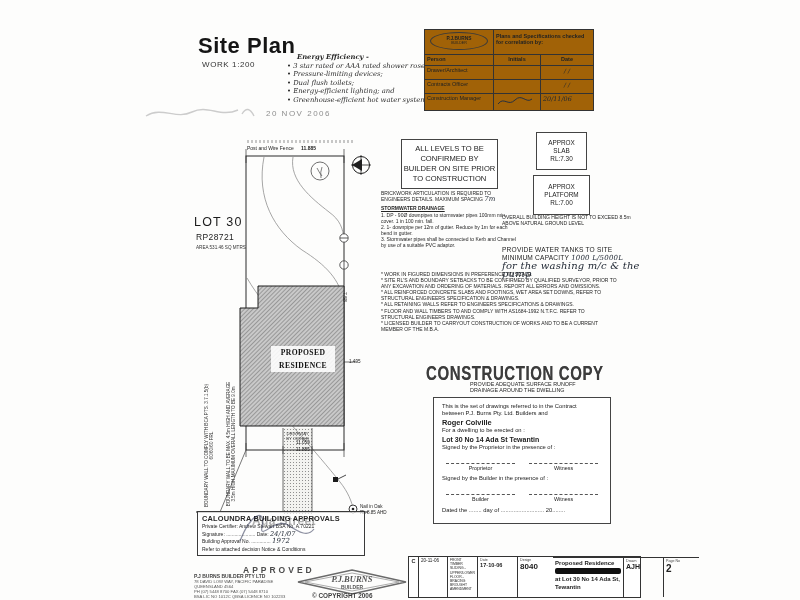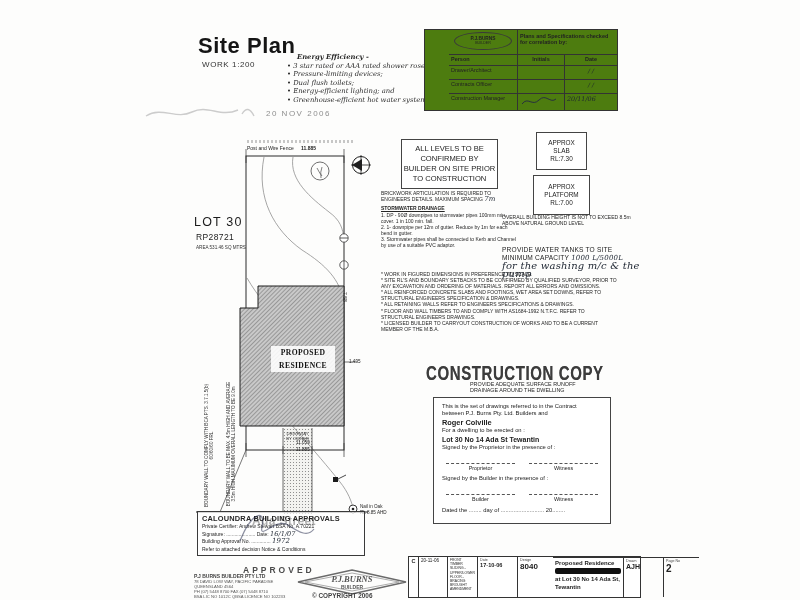--- a/index.html
+++ b/index.html
@@ -10,21 +10,21 @@
   .c{text-align:center;}
   .hand{font-family:"DejaVu Serif",serif;font-style:italic;color:#1c2430;}
   
   .title{left:198px;top:33px;font-size:22px;font-weight:bold;letter-spacing:.5px;color:#151515;}
   .scale{left:202px;top:60px;font-size:8px;letter-spacing:.6px;color:#333;}
   .energy{left:287px;top:53px;width:180px;font-size:6.8px;line-height:8.6px;
           font-family:"DejaVu Serif",serif;font-style:italic;color:#2a2a2a;}
   .energy .hd{margin-left:10px;}
   .datestamp{left:266px;top:109px;font-size:8px;letter-spacing:1.5px;color:#8f8f8f;}
   
-  .ctab{left:424px;top:29px;width:168px;border:1.5px solid #333;background:#4d7c0f;font-size:5.5px;padding-left:24px;}
+  .ctab{left:424px;top:29px;width:168px;border:1.5px solid #333;background:#a16207;font-size:5.5px;}
   .ctab .row{display:flex;border-top:1px solid #333;}
   .ctab .row:first-child{border-top:none;}
   .ctab .cell{padding:1px 2px;border-left:1px solid #333;overflow:hidden;}
   .ctab .cell:first-child{border-left:none;}
   .ctab .cp{width:64px;} .ctab .ci{width:42px;} .ctab .cd{flex:1;}
   .logoOval{width:56px;height:16px;border:1.4px solid #3a3a3a;border-radius:50%;
             display:flex;flex-direction:column;align-items:center;justify-content:center;
             margin:1px auto;line-height:4.5px;}
   
   .micro{font-size:5px;color:#222;}
@@ -303,21 +303,21 @@
     </div>
     <div style="margin-top:3px;">Dated the ........ day of ........................... 20........</div>
   </div>
 
   <div class="abs cstamp">
     <div class="t">CALOUNDRA BUILDING APPROVALS</div>
     <div>Private Certifier:  Andrew Stewart    BSA No. A.70221</div>
     <div>
       <span>Signature: .....................</span>
       <span>Date:</span>
-      <span class="hand" style="font-size:6.6px;">16/1/07</span>
+      <span class="hand" style="font-size:6.6px;">24/1/07</span>
     </div>
     <div>
       <span>Building Approval No. ..............</span>
       <span class="hand" style="font-size:7px;">1972</span>
     </div>
     <div>Refer to attached decision Notice &amp; Conditions</div>
   </div>
   <svg class="abs" style="left:232px;top:507px;width:86px;height:42px;" viewBox="0 0 86 42">
     <path d="M8 34 C 20 4, 34 2, 30 20 C 27 34, 44 10, 56 18 S 76 30, 82 22" fill="none" stroke="rgba(30,35,70,.5)" stroke-width="1.2"></path>
   </svg>

